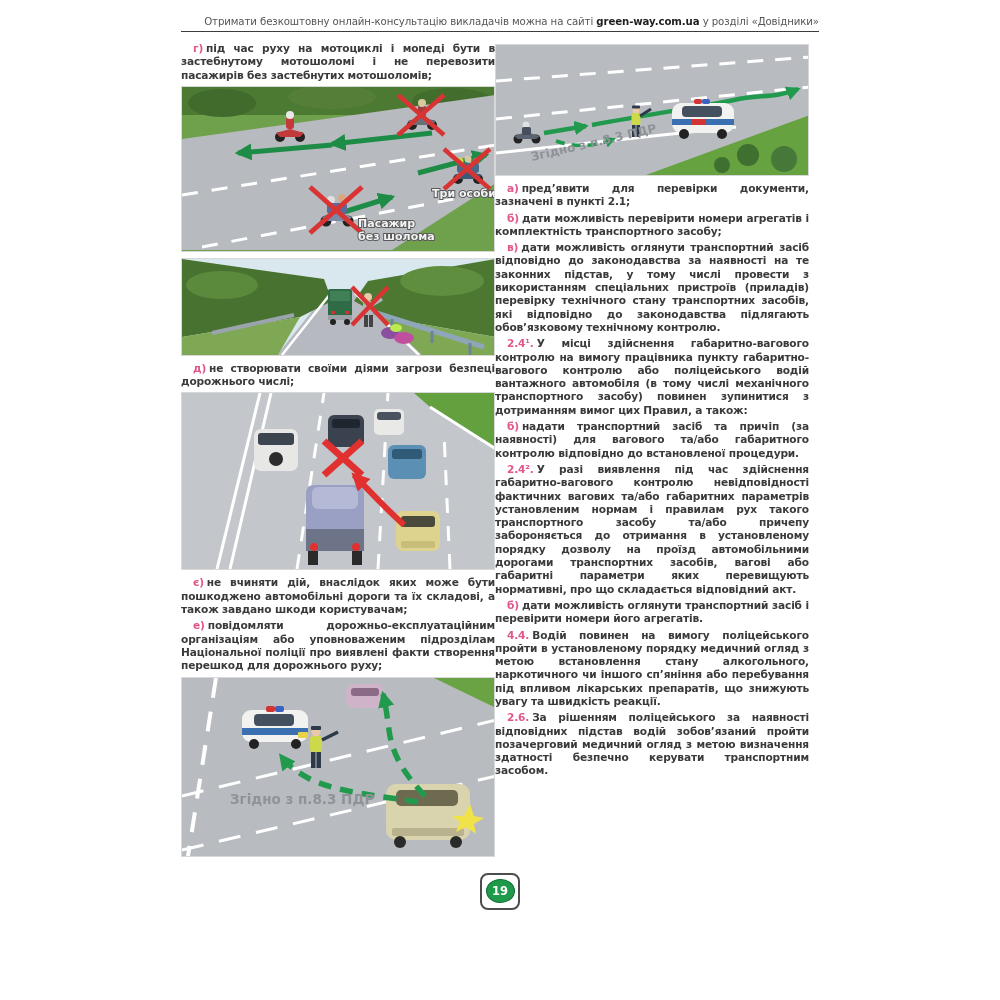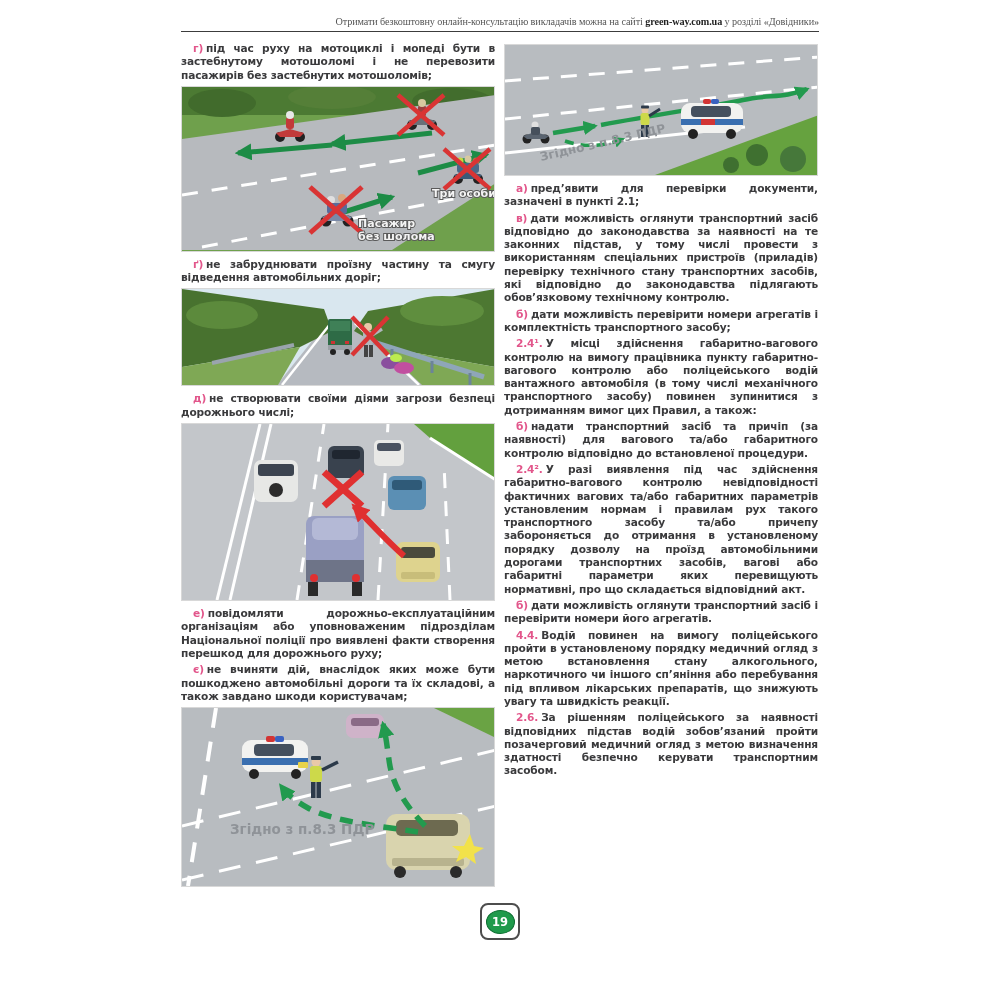--- a/index.html
+++ b/index.html
@@ -6,24 +6,23 @@
   body{
     width:1000px;height:1000px;background:#ffffff;
     font-family:"DejaVu Sans",sans-serif;color:#3a3a3c;
     position:relative;overflow:hidden;
   }
   .page{width:638px;margin:0 auto;padding-top:16px;}
   .header{
     font-size:10.2px;color:#555;text-align:right;
     border-bottom:1.5px solid #3c3c3c;padding-bottom:4px;margin-bottom:8px;
     letter-spacing:-0.1px;
-    font-family:Liberation Serif, serif;
   }
   .header .site{font-weight:bold;color:#1f1f1f;}
-  .cols{display:flex;gap:9px;}
+  .cols{display:flex;}
   .col{width:314px;}
   .para{
     margin:2px 0 3px 0;text-align:justify;text-indent:12px;
     font-size:10.6px;line-height:13.3px;font-weight:bold;
     letter-spacing:-0.15px;color:#3a3a3c;
   }
   .marker{color:#e2568b;margin-right:3px;}
   .fig{border:1px solid #d8d8d8;margin:4px 0 6px 0;overflow:hidden;background:#b9bcc0;}
   .fig svg{display:block;}
   .figlabel{fill:#f4f4f4;font-weight:bold;paint-order:stroke;stroke:#5a5a5a;stroke-width:2px;}
@@ -129,23 +128,20 @@
                 <line x1="-16" y1="-18" x2="36" y2="28"></line>
                 <line x1="36" y1="-18" x2="-16" y2="28"></line>
               </g>
           </g>
           <text x="250" y="110" font-size="11" class="figlabel" text-anchor="start">Три особи</text>
           <text x="176" y="140" font-size="11" class="figlabel">Пасажир</text>
           <text x="176" y="153" font-size="11" class="figlabel">без шолома</text>
         </svg>
       </div>
 
-      <p class="para">
-        <span class="marker">ґ)</span><span>не забруднювати проїзну частину та смугу відведення автомобільних доріг;</span>
-      </p>
 
       <div class="fig">
         <svg width="314" height="96" viewBox="0 0 314 96">
           <rect x="0" y="0" width="314" height="96" fill="#d9e7ef"></rect>
           <polygon points="95,96 146,32 176,32 242,96" fill="#b6bac0"></polygon>
           <polygon points="0,0 142,20 150,42 118,58 0,78" fill="#48722f"></polygon>
           <polygon points="172,42 186,22 314,0 314,78 200,58" fill="#4d7832"></polygon>
           <ellipse cx="40" cy="26" rx="36" ry="14" fill="#5c8a3c"></ellipse>
           <ellipse cx="260" cy="22" rx="42" ry="15" fill="#5f8e3e"></ellipse>
           <polygon points="0,78 118,58 96,96 0,96" fill="#7fa855"></polygon>
@@ -246,24 +242,24 @@
           </g>
           <path d="M 222,132 C 200,112 185,95 172,82" fill="none" stroke="#e03030" stroke-width="6" marker-end="url(#ar3)"></path>
           <g stroke="#e03030" stroke-width="7">
             <line x1="142" y1="48" x2="180" y2="82"></line>
               <line x1="180" y1="48" x2="142" y2="82"></line>
           </g>
         </svg>
       </div>
 
       <p class="para">
+        <span class="marker">є)</span><span>не вчиняти дій, внаслідок яких може бути пошкоджено автомобільні дороги та їх складові, а також завдано шкоди користувачам;</span>
+      </p>
+      <p class="para">
         <span class="marker">е)</span><span>повідомляти дорожньо-експлуатаційним організаціям або уповноваженим підрозділам Національної поліції про виявлені факти створення перешкод для дорожнього руху;</span>
-      </p>
-      <p class="para">
-        <span class="marker">є)</span><span>не вчиняти дій, внаслідок яких може бути пошкоджено автомобільні дороги та їх складові, а також завдано шкоди користувачам;</span>
       </p>
 
       <div class="fig">
         <svg width="314" height="178" viewBox="0 0 314 178">
           <defs>
             <marker id="ag4" viewBox="0 0 10 10" refX="8" refY="5" markerWidth="3" markerHeight="3" orient="auto">
                 <path d="M0,0 L10,5 L0,10 z" fill="#229a4e"></path>
               </marker>
           </defs>
           <rect x="0" y="0" width="314" height="178" fill="#b8bcc0"></rect>
@@ -366,24 +362,24 @@
               <circle cx="50" cy="37" r="5" fill="#222"></circle>
           </g>
           <text x="36" y="116" font-size="12" class="caption-gray" transform="rotate(-13 36 116)">Згідно з п.8.3 ПДР</text>
         </svg>
       </div>
 
       <p class="para">
         <span class="marker">а)</span><span>пред’явити для перевірки документи, зазначені в пункті 2.1;</span>
       </p>
       <p class="para">
+        <span class="marker">б)</span><span>дати можливість перевірити номери агрегатів і комплектність транспортного засобу;</span>
+      </p>
+      <p class="para">
         <span class="marker">в)</span><span>дати можливість оглянути транспортний засіб відповідно до законодавства за наявності на те законних підстав, у тому числі провести з використанням спеціальних пристроїв (приладів) перевірку технічного стану транспортних засобів, які відповідно до законодавства підлягають обов’язковому технічному контролю.</span>
-      </p>
-      <p class="para">
-        <span class="marker">б)</span><span>дати можливість перевірити номери агрегатів і комплектність транспортного засобу;</span>
       </p>
       <p class="para">
         <span class="marker">2.4¹.</span><span>У місці здійснення габаритно-вагового контролю на вимогу працівника пункту габаритно-вагового контролю або поліцейського водій вантажного автомобіля (в тому числі механічного транспортного засобу) повинен зупинитися з дотриманням вимог цих Правил, а також:</span>
       </p>
       <p class="para">
         <span class="marker">б)</span><span>надати транспортний засіб та причіп (за наявності) для вагового та/або габаритного контролю відповідно до встановленої процедури.</span>
       </p>
       <p class="para">
         <span class="marker">2.4².</span><span>У разі виявлення під час здійснення габаритно-вагового контролю невідповідності фактичних вагових та/або габаритних параметрів установленим нормам і правилам рух такого транспортного засобу та/або причепу забороняється до отримання в установленому порядку дозволу на проїзд автомобільними дорогами транспортних засобів, вагові або габаритні параметри яких перевищують нормативні, про що складається відповідний акт.</span>
       </p>

